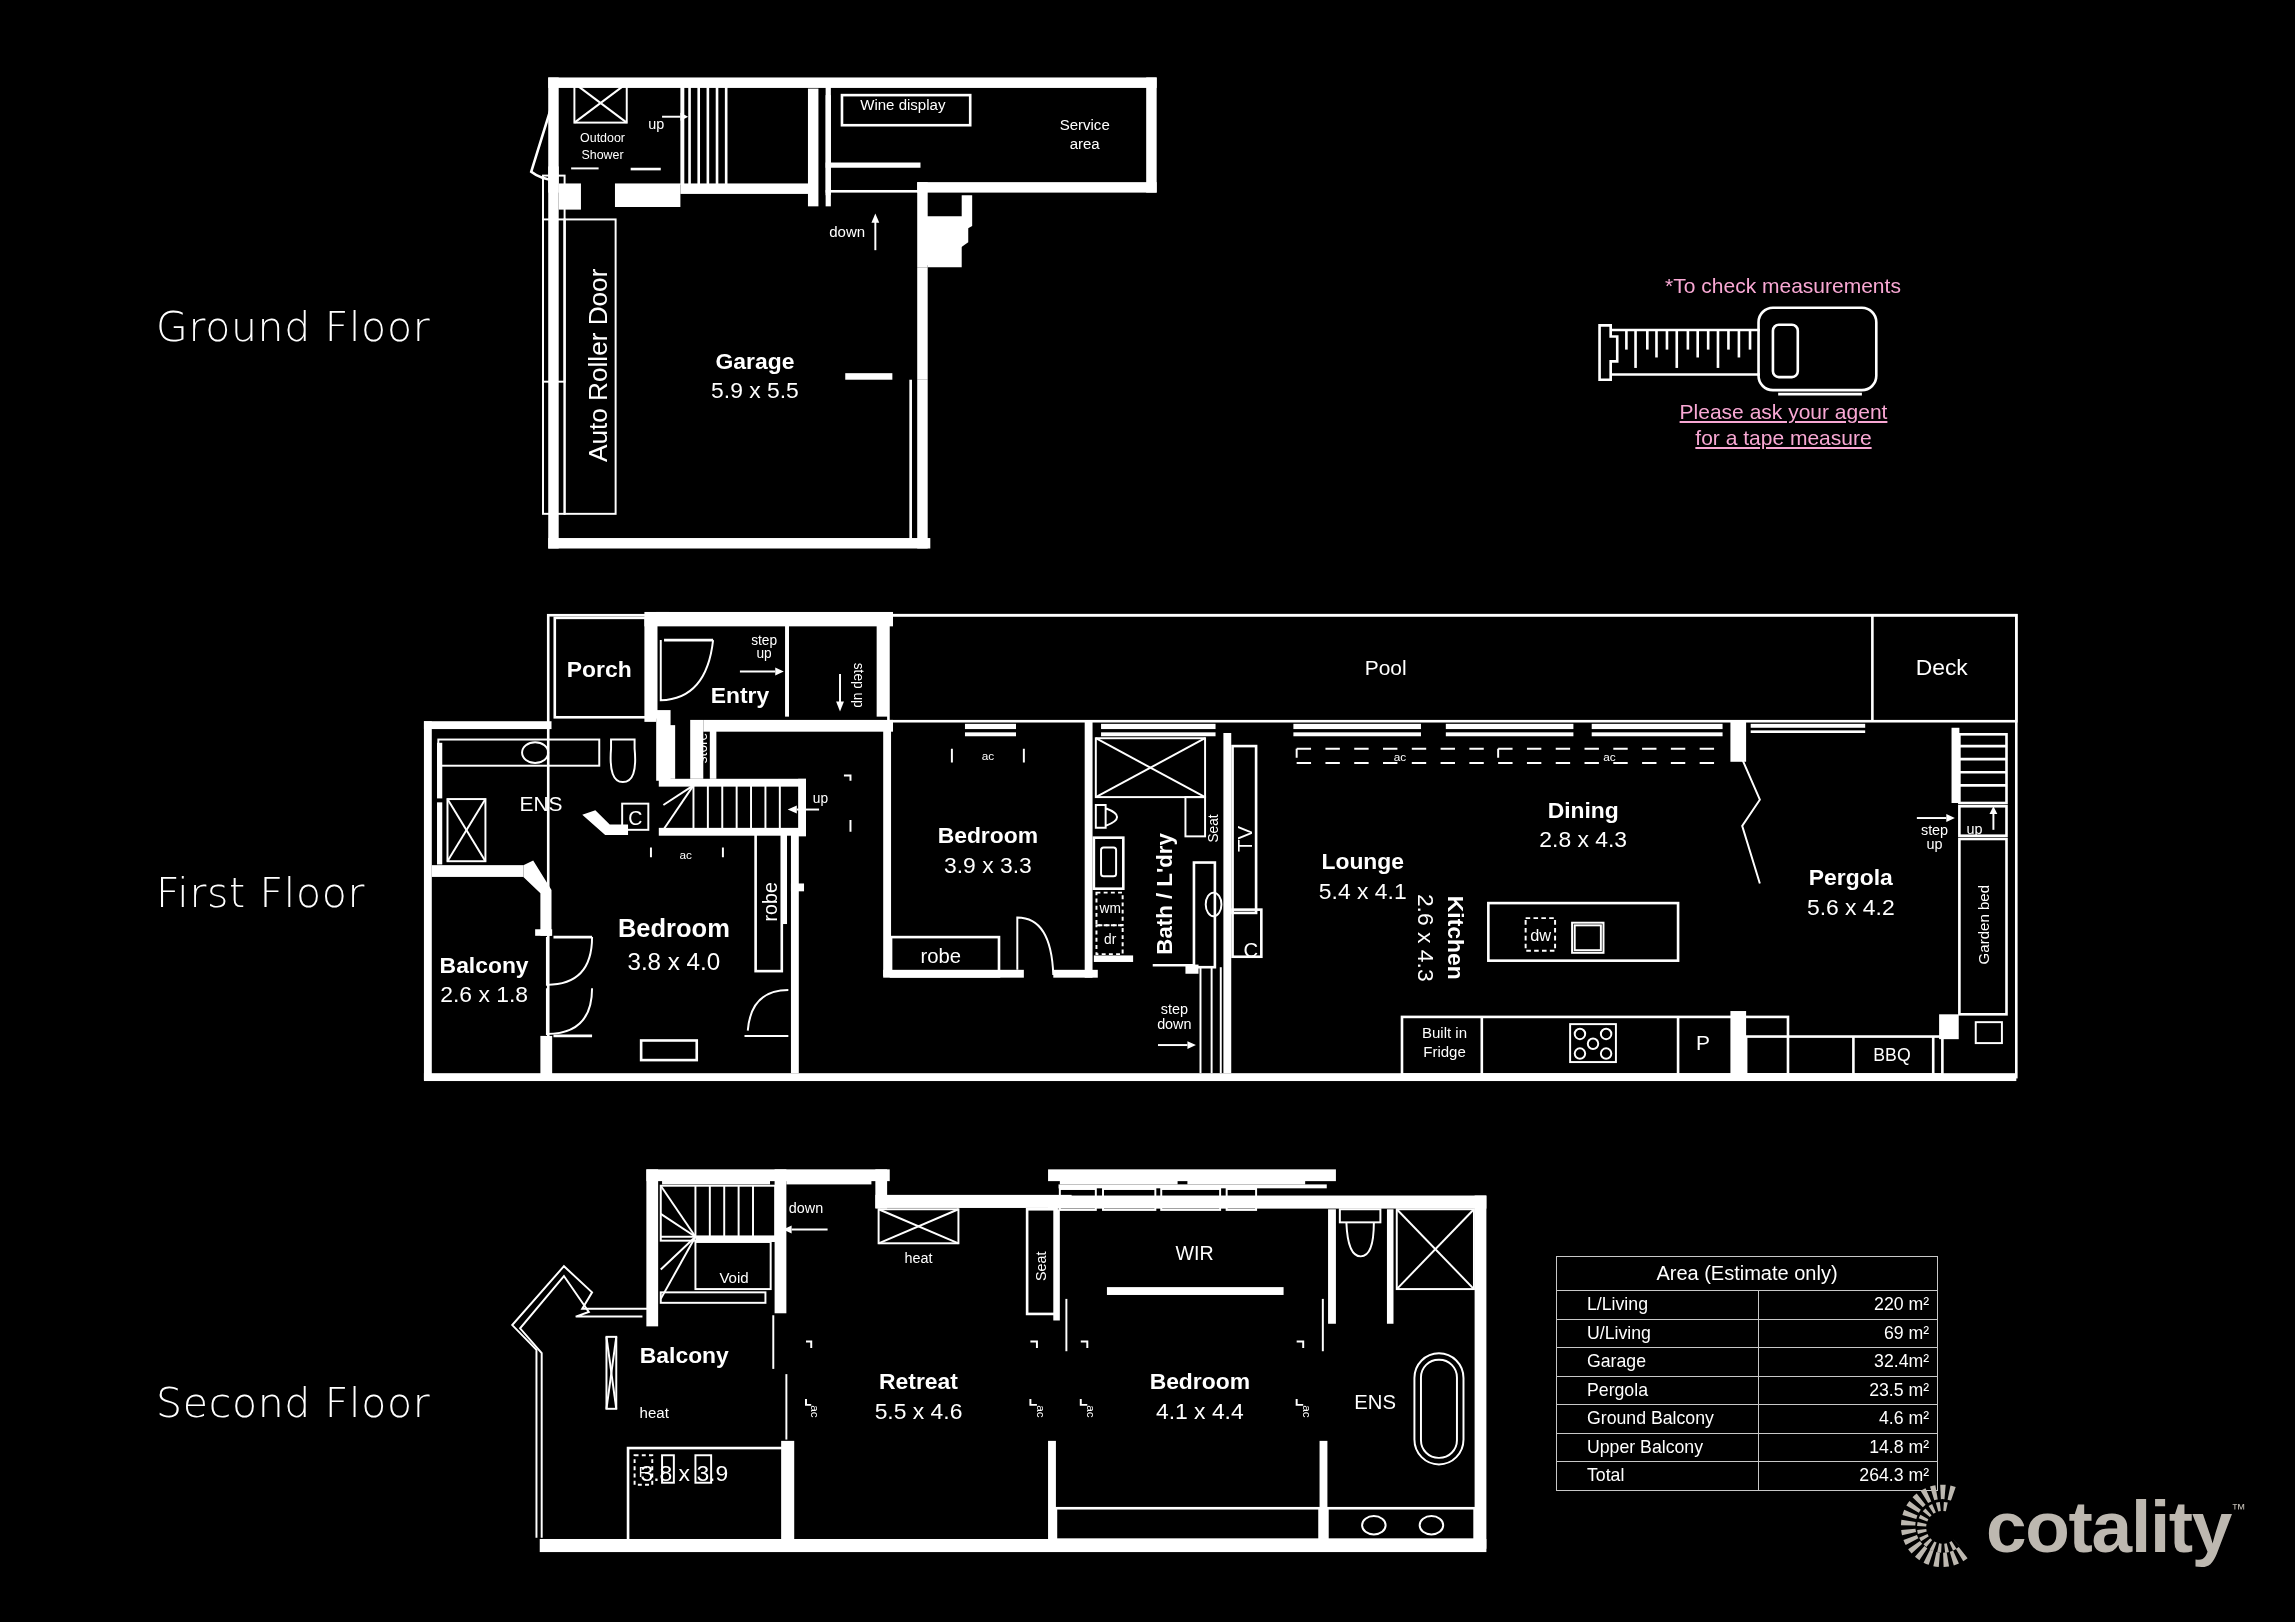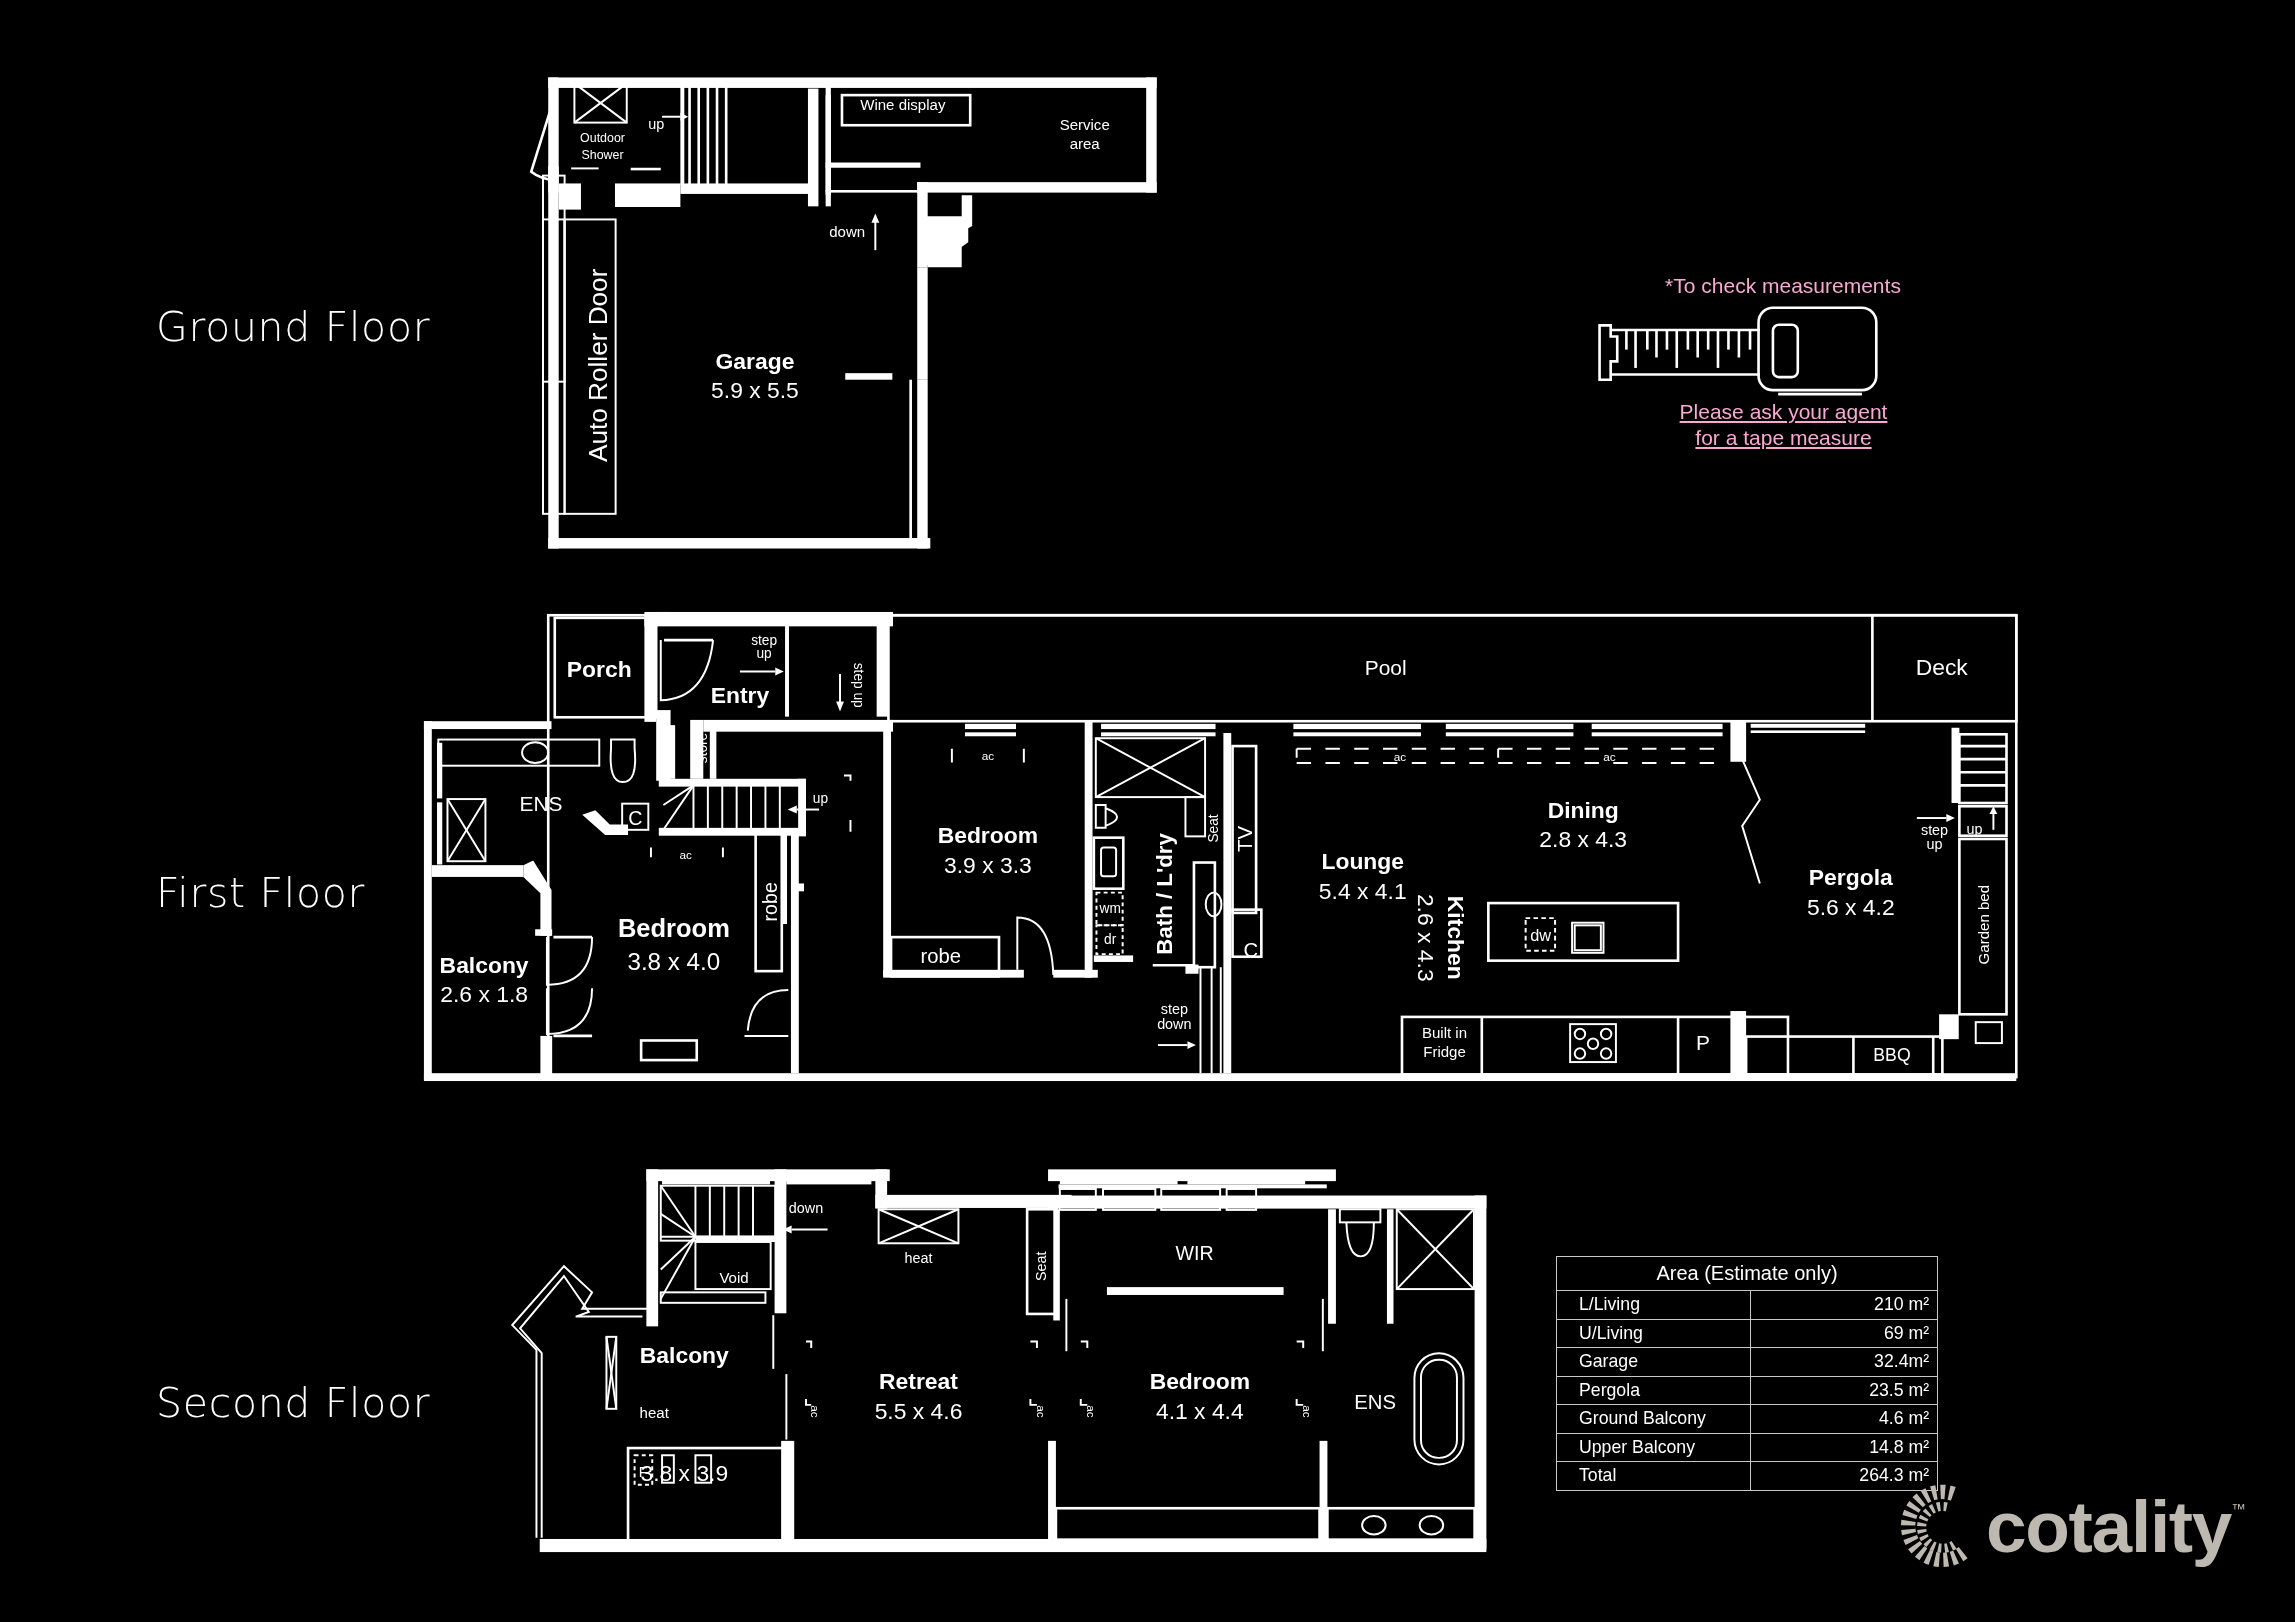--- a/index.html
+++ b/index.html
@@ -6,21 +6,21 @@
   body { width: 2295px; height: 1623px; position: relative; overflow: hidden; font-family: "Liberation Sans", "DejaVu Sans", sans-serif; color: #fff; }
   svg.plan { position: absolute; left: 0; top: 0; width: 2295px; height: 1623px; }
   .wall { fill: #fff; }
   .line { stroke: #fff; fill: none; stroke-width: 4; }
   .thin { stroke: #fff; fill: none; stroke-width: 3; }
   .txt { fill: #fff; font-family: "Liberation Sans", "DejaVu Sans", sans-serif; }
   .floor-label { position: absolute; font-size: 41px; color: #fff; font-family: "DejaVu Sans", sans-serif; font-weight: 300; letter-spacing: 0.7px; }
   .area-table { position: absolute; left: 1556px; top: 1256px; width: 382px; border-collapse: collapse; color: #fff; font-family: "Liberation Sans", sans-serif; font-size: 17.7px; }
   .area-table td, .area-table th { border: 1.3px solid #c8c8c8; padding: 0 6.5px; height: 27.5px; }
   .area-table th { font-weight: normal; font-size: 20px; height: 33px; }
-  .area-table td.lbl { padding-left: 22px; width: 164px; }
+  .area-table td.lbl { padding-left: 30px; width: 164px; }
   .area-table td.val { text-align: right; padding-right: 7.9px; }
   .tape-note { position: absolute; color: #f9a8d4; font-family: "Liberation Sans", sans-serif; font-size: 21px; text-align: center; }
   .logo { position: absolute; left: 1901px; top: 1485px; color: #bdb8b0; font-family: "Liberation Sans", sans-serif; font-weight: bold; font-size: 73px; letter-spacing: -1.3px; text-align: center; }
   .logo .tm { font-size: 14.4px; vertical-align: top; position: relative; top: 15.7px; font-weight: normal; }
 </style>
 </head>
 <body>
 
 <div class="floor-label" style="left:156px; top:303px;">Ground Floor</div>
 <div class="floor-label" style="left:156px; top:869px;">First Floor</div>
@@ -464,21 +464,21 @@
   <div>for a tape measure</div>
 </div>
 
 <table class="area-table">
   <tbody>
       <tr>
         <th colspan="2">Area (Estimate only)</th>
       </tr>
   <tr>
         <td class="lbl">L/Living</td>
-        <td class="val">210 m²</td>
+        <td class="val">220 m²</td>
       </tr>
   <tr>
         <td class="lbl">U/Living</td>
         <td class="val">69 m²</td>
       </tr>
   <tr>
         <td class="lbl">Garage</td>
         <td class="val">32.4m²</td>
       </tr>
   <tr>

